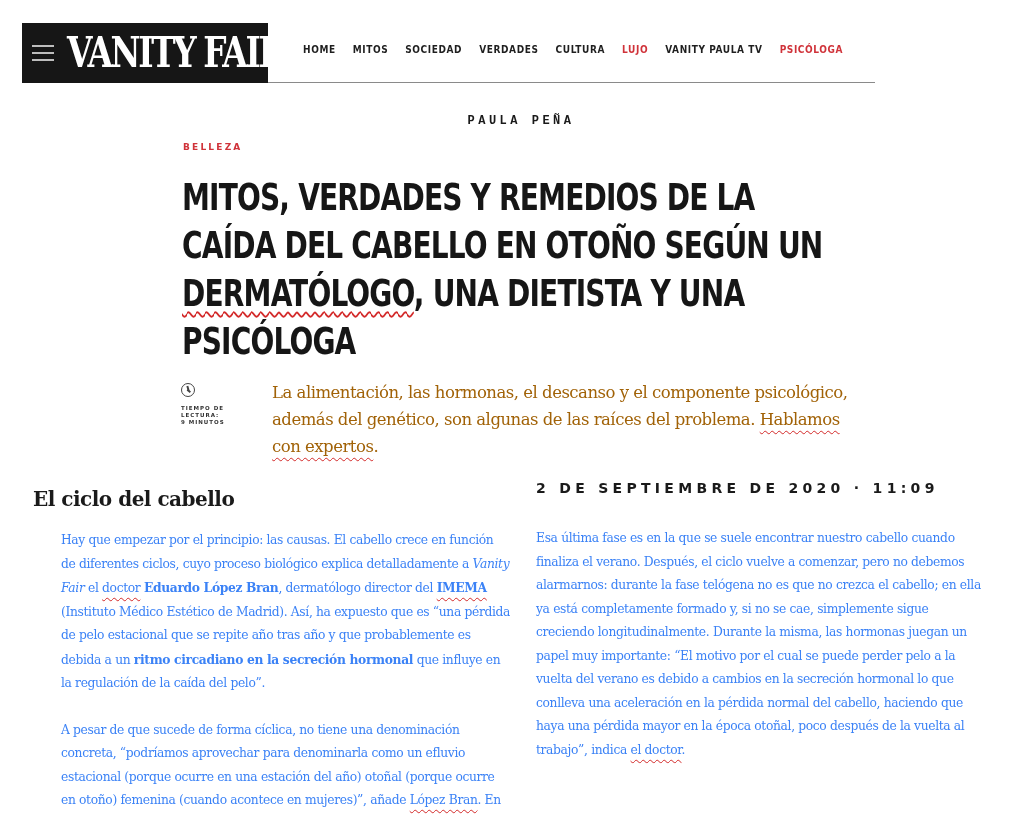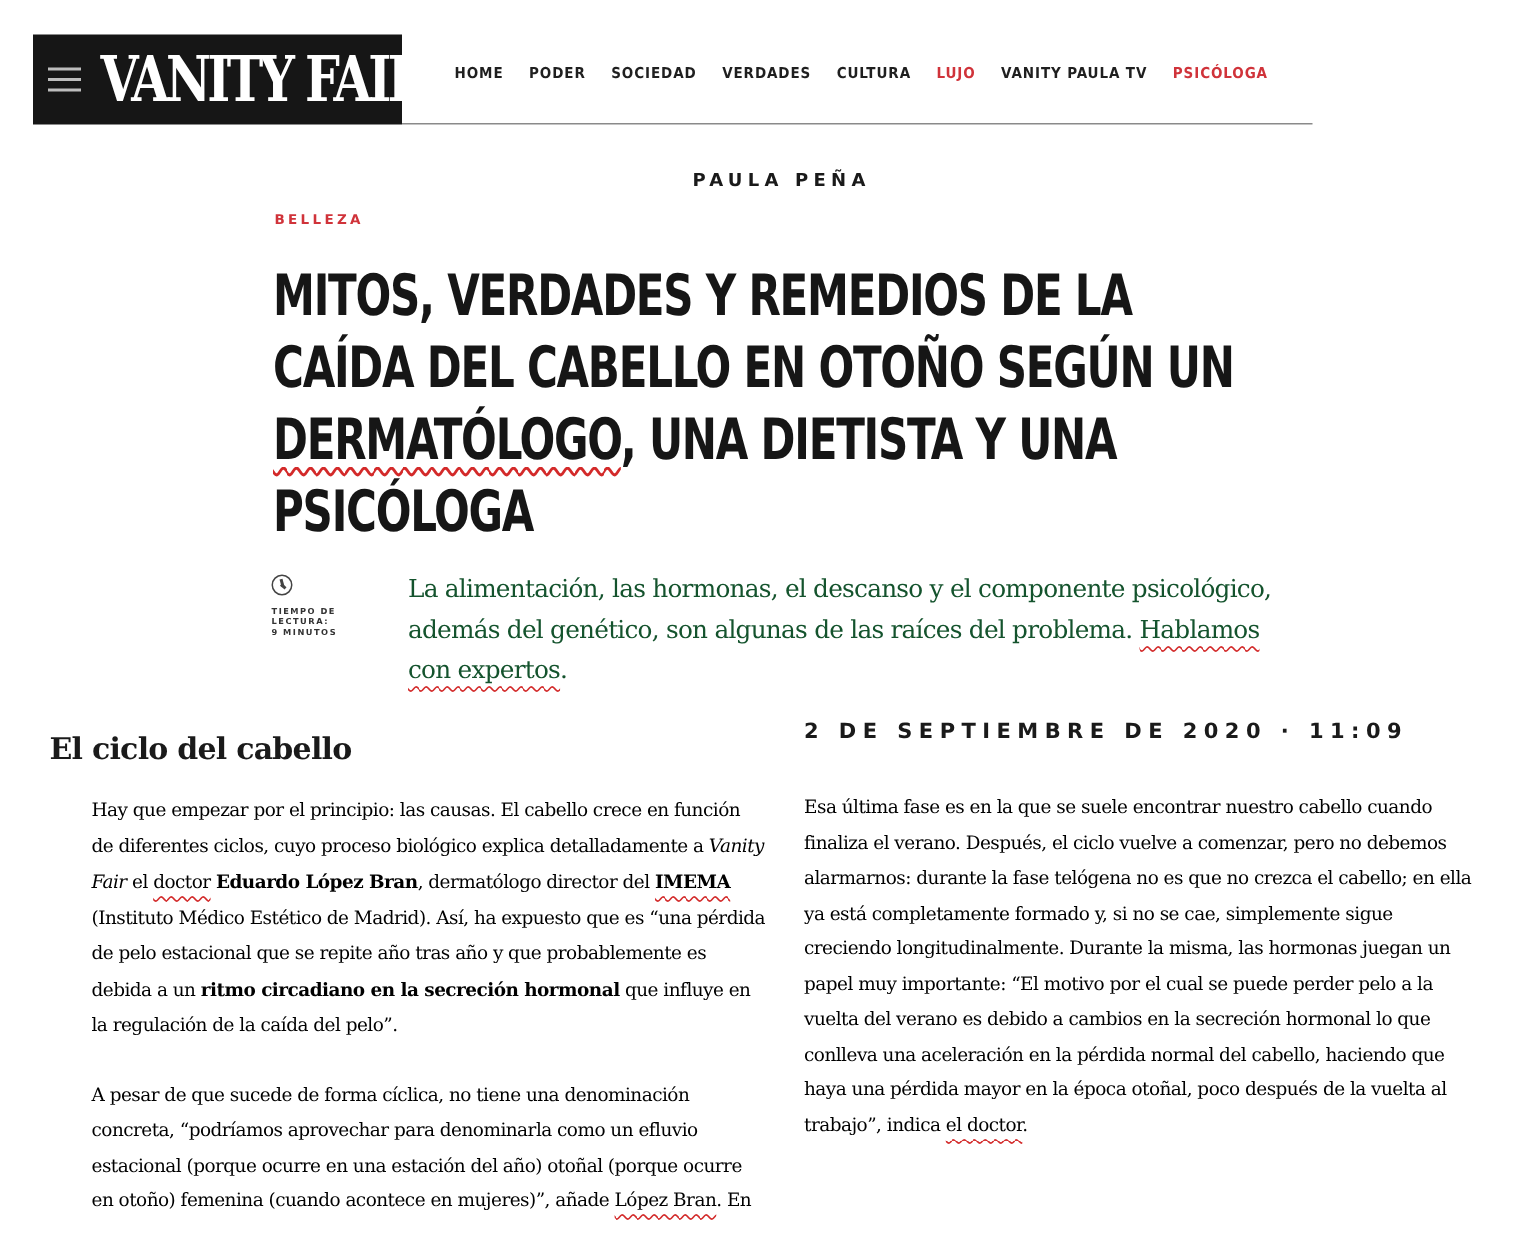--- a/index.html
+++ b/index.html
@@ -27,21 +27,21 @@
   .nav a { text-decoration: none; color: #1f1f1f; margin-right: 17px; cursor: pointer; }
   .nav a.red { color: #d0333a; }
   .nav-rule { position: absolute; left: 268px; top: 82px; width: 607px; height: 1px; background: #8a8a8a; }
 
   
   .byline {
     position: absolute; left: 0; width: 1024px; top: 113px; text-align: center;
     font-family: "DejaVu Sans", sans-serif; font-weight: bold; font-size: 12px; letter-spacing: 3.5px; color: #1a1a1a;
     padding-left: 0;
   }
-  .byline span { margin-left: 18px; }
+  .byline span { margin-left: 18px; font-family: Liberation Mono, monospace; }
   .category {
     position: absolute; left: 183px; top: 142px;
     font-family: "DejaVu Sans", sans-serif; font-weight: bold; font-size: 9px; letter-spacing: 2.2px; color: #d0333a;
   }
   .title {
     position: absolute; left: 182px; top: 173px; width: 660px;
     font-family: "DejaVu Sans Condensed", "DejaVu Sans", sans-serif; font-weight: bold; color: #161616;
     font-size: 38px; line-height: 48px; letter-spacing: -1px;
     transform: scaleX(0.82); transform-origin: left top; width: 800px;
   }
@@ -57,30 +57,30 @@
   .clock { width: 14px; height: 14px; border: 1.5px solid #444; border-radius: 50%; position: relative; }
   .clock::after { content: ""; position: absolute; left: 5px; top: 2px; width: 1.5px; height: 5px; background: #444; transform: rotate(-15deg); }
   .clock::before { content: ""; position: absolute; left: 5px; top: 6px; width: 4px; height: 1.5px; background: #444; transform: rotate(40deg); }
   .read-label {
     margin-top: 8px; font-family: "DejaVu Sans", sans-serif; font-weight: bold;
     font-size: 5.5px; letter-spacing: 1px; line-height: 7px; color: #333;
   }
 
   .dek {
     position: absolute; left: 272px; top: 379px; width: 580px;
-    font-family: "DejaVu Serif", serif; font-size: 16.5px; line-height: 27px; color: #14532d;
+    font-family: "DejaVu Serif", serif; font-size: 16.5px; line-height: 27px; color: #a16207;
     letter-spacing: -0.5px;
   }
 
   
   .section-h {
     position: absolute; left: 33px; top: 487px;
     font-family: "DejaVu Serif", serif; font-weight: bold; font-size: 20px; color: #1a1a1a; letter-spacing: -0.5px;
   }
-  .col { position: absolute; font-family: "DejaVu Serif", serif; font-size: 12.3px; line-height: 23.5px; color: #000000; letter-spacing: -0.35px; }
+  .col { position: absolute; font-family: "DejaVu Serif", serif; font-size: 12.3px; line-height: 23.5px; color: #3b82f6; letter-spacing: -0.35px; }
   .col p { margin-bottom: 23px; }
   .col-left { left: 61px; top: 529px; width: 450px; }
   .col-right { left: 536px; top: 527px; width: 450px; }
 
   .date {
     position: absolute; left: 536px; top: 480px;
     font-family: "DejaVu Sans", sans-serif; font-weight: bold; font-size: 14px; letter-spacing: 4.3px; color: #1a1a1a;
   }
   b { font-weight: bold; }
   i { font-style: italic; }
@@ -92,21 +92,21 @@
   <div class="hamburger">
       <span></span>
       <span></span>
       <span></span>
     </div>
   <div class="logo-text">VANITY FAIR</div>
 </div>
 
 <nav class="nav">
   <a>HOME</a>
-  <a>PODER</a>
+  <a>MITOS</a>
   <a>SOCIEDAD</a>
   <a>VERDADES</a>
   <a>CULTURA</a>
   <a class="red">LUJO</a>
   <a>VANITY PAULA TV</a>
   <a class="red">PSICÓLOGA</a>
 </nav>
 <div class="nav-rule"></div>
 
 <div class="byline"><span>PAULA PEÑA</span></div>

